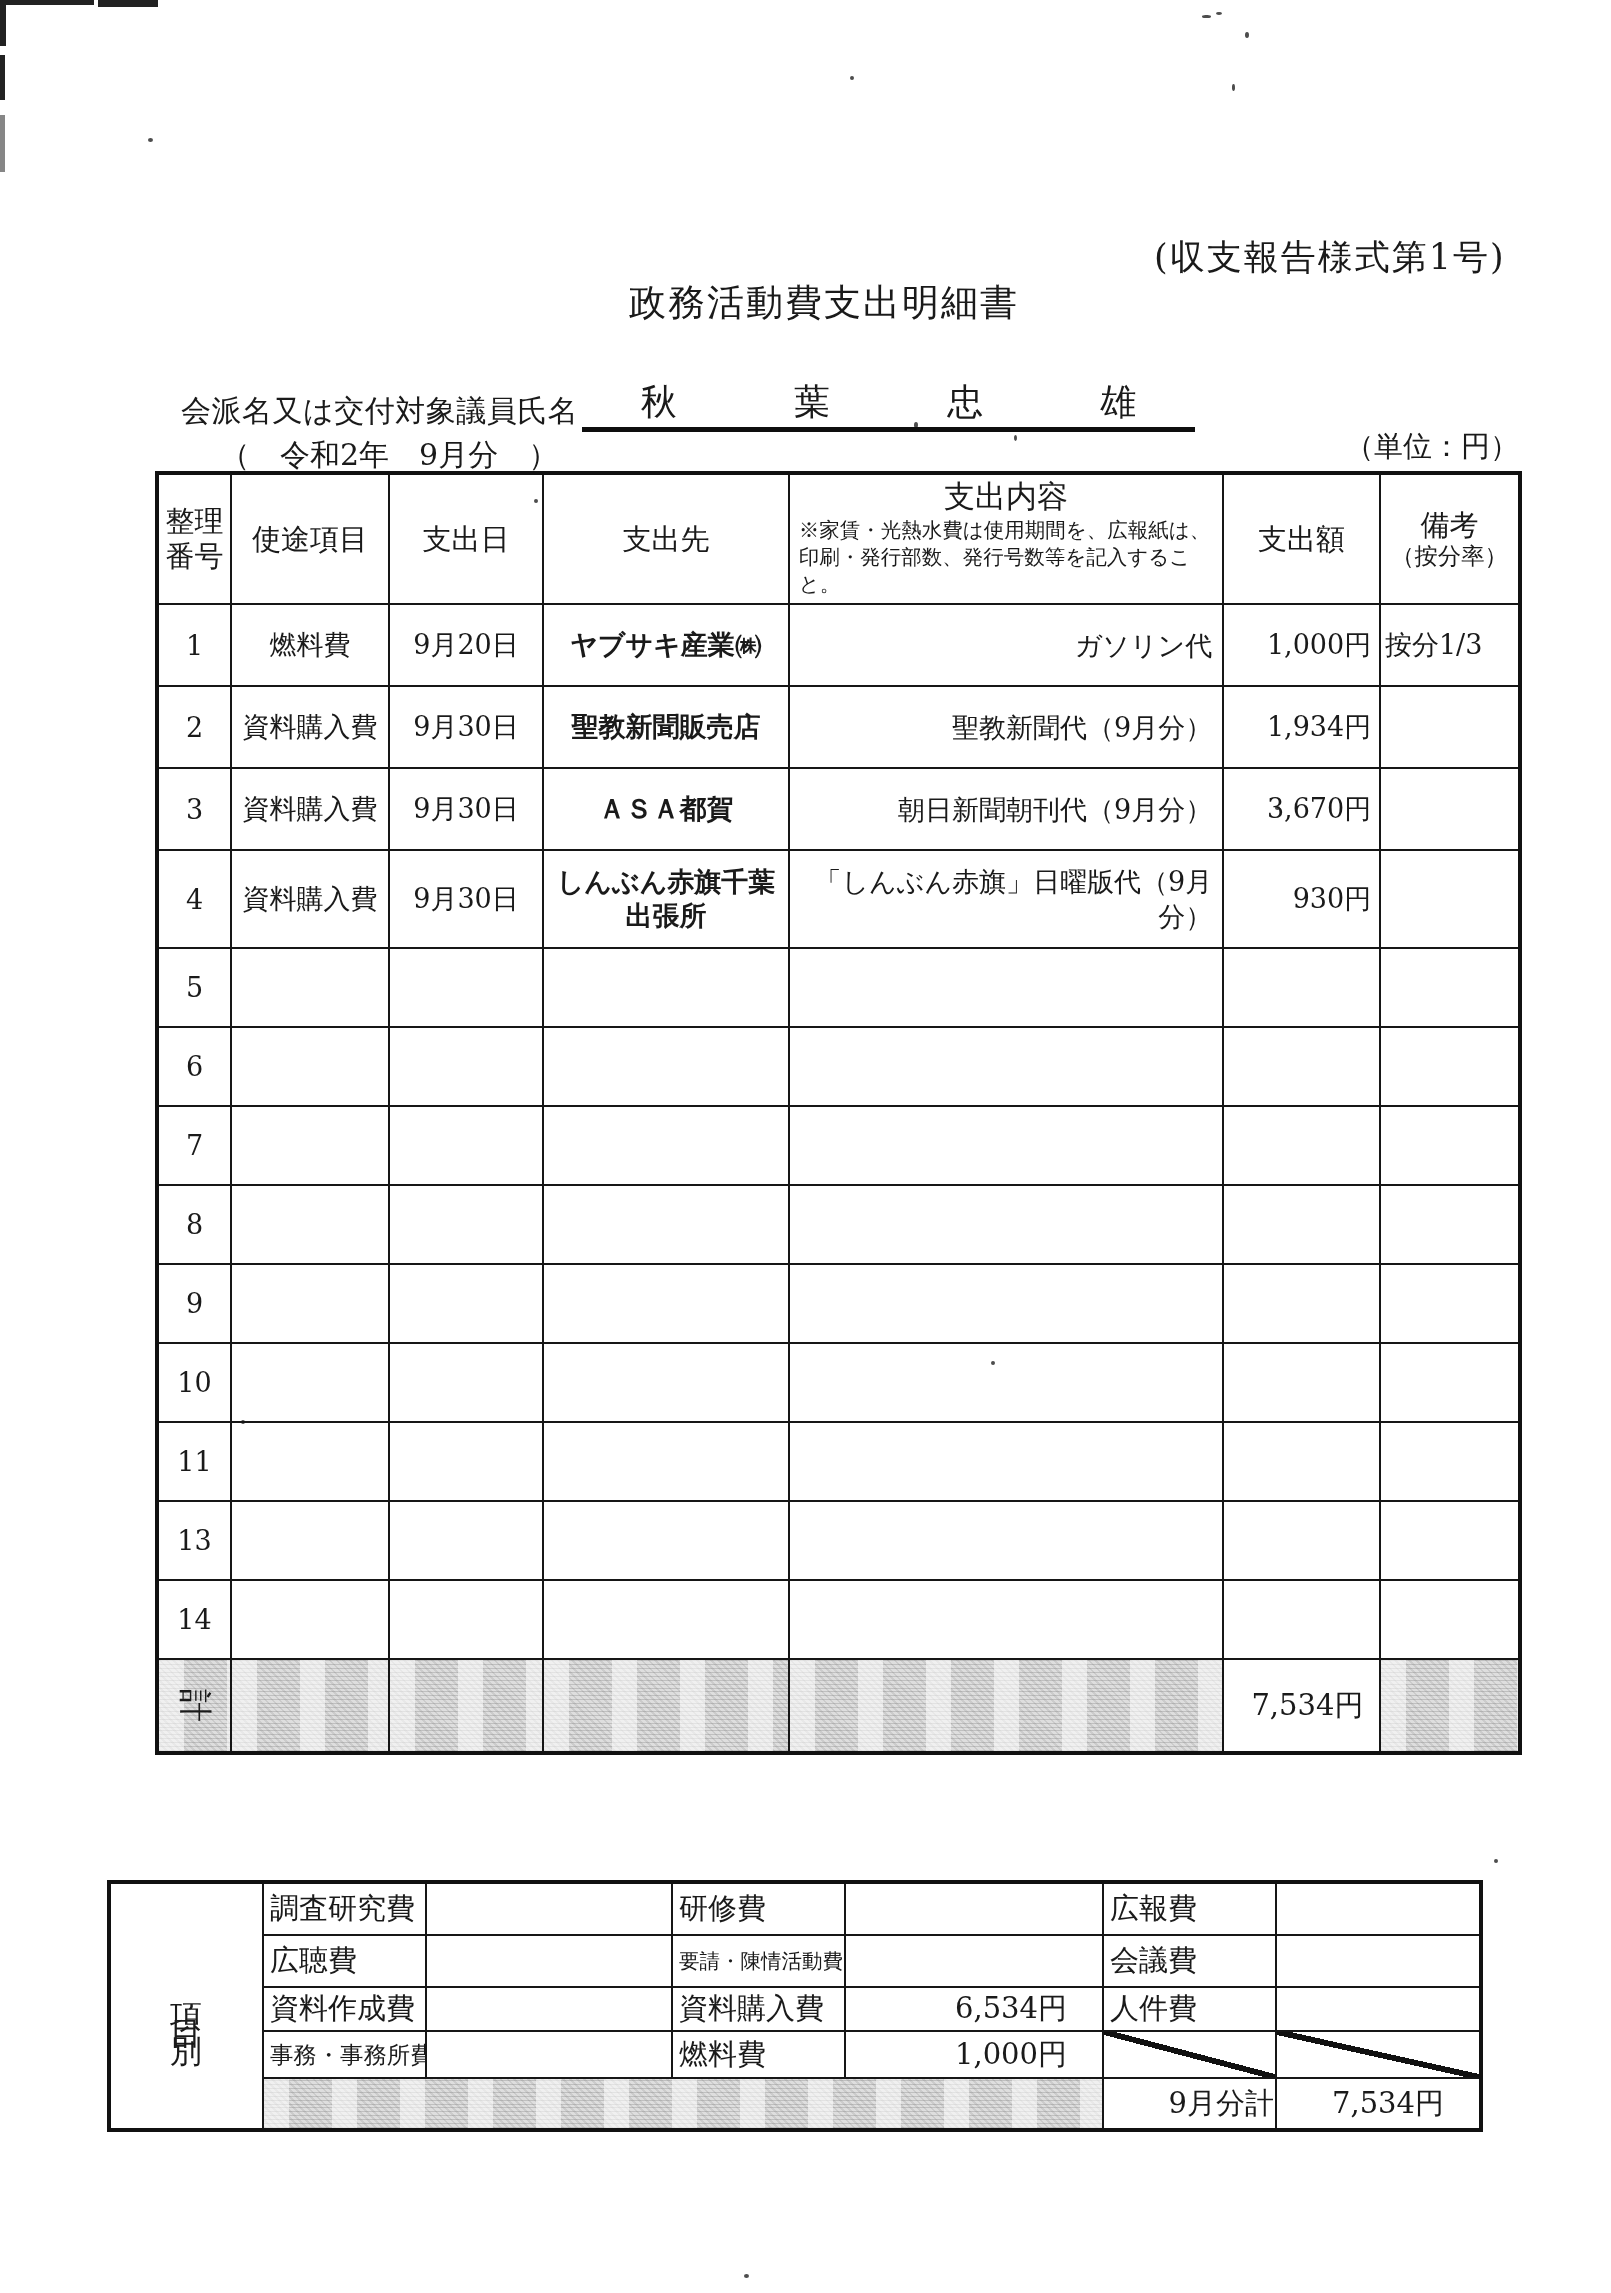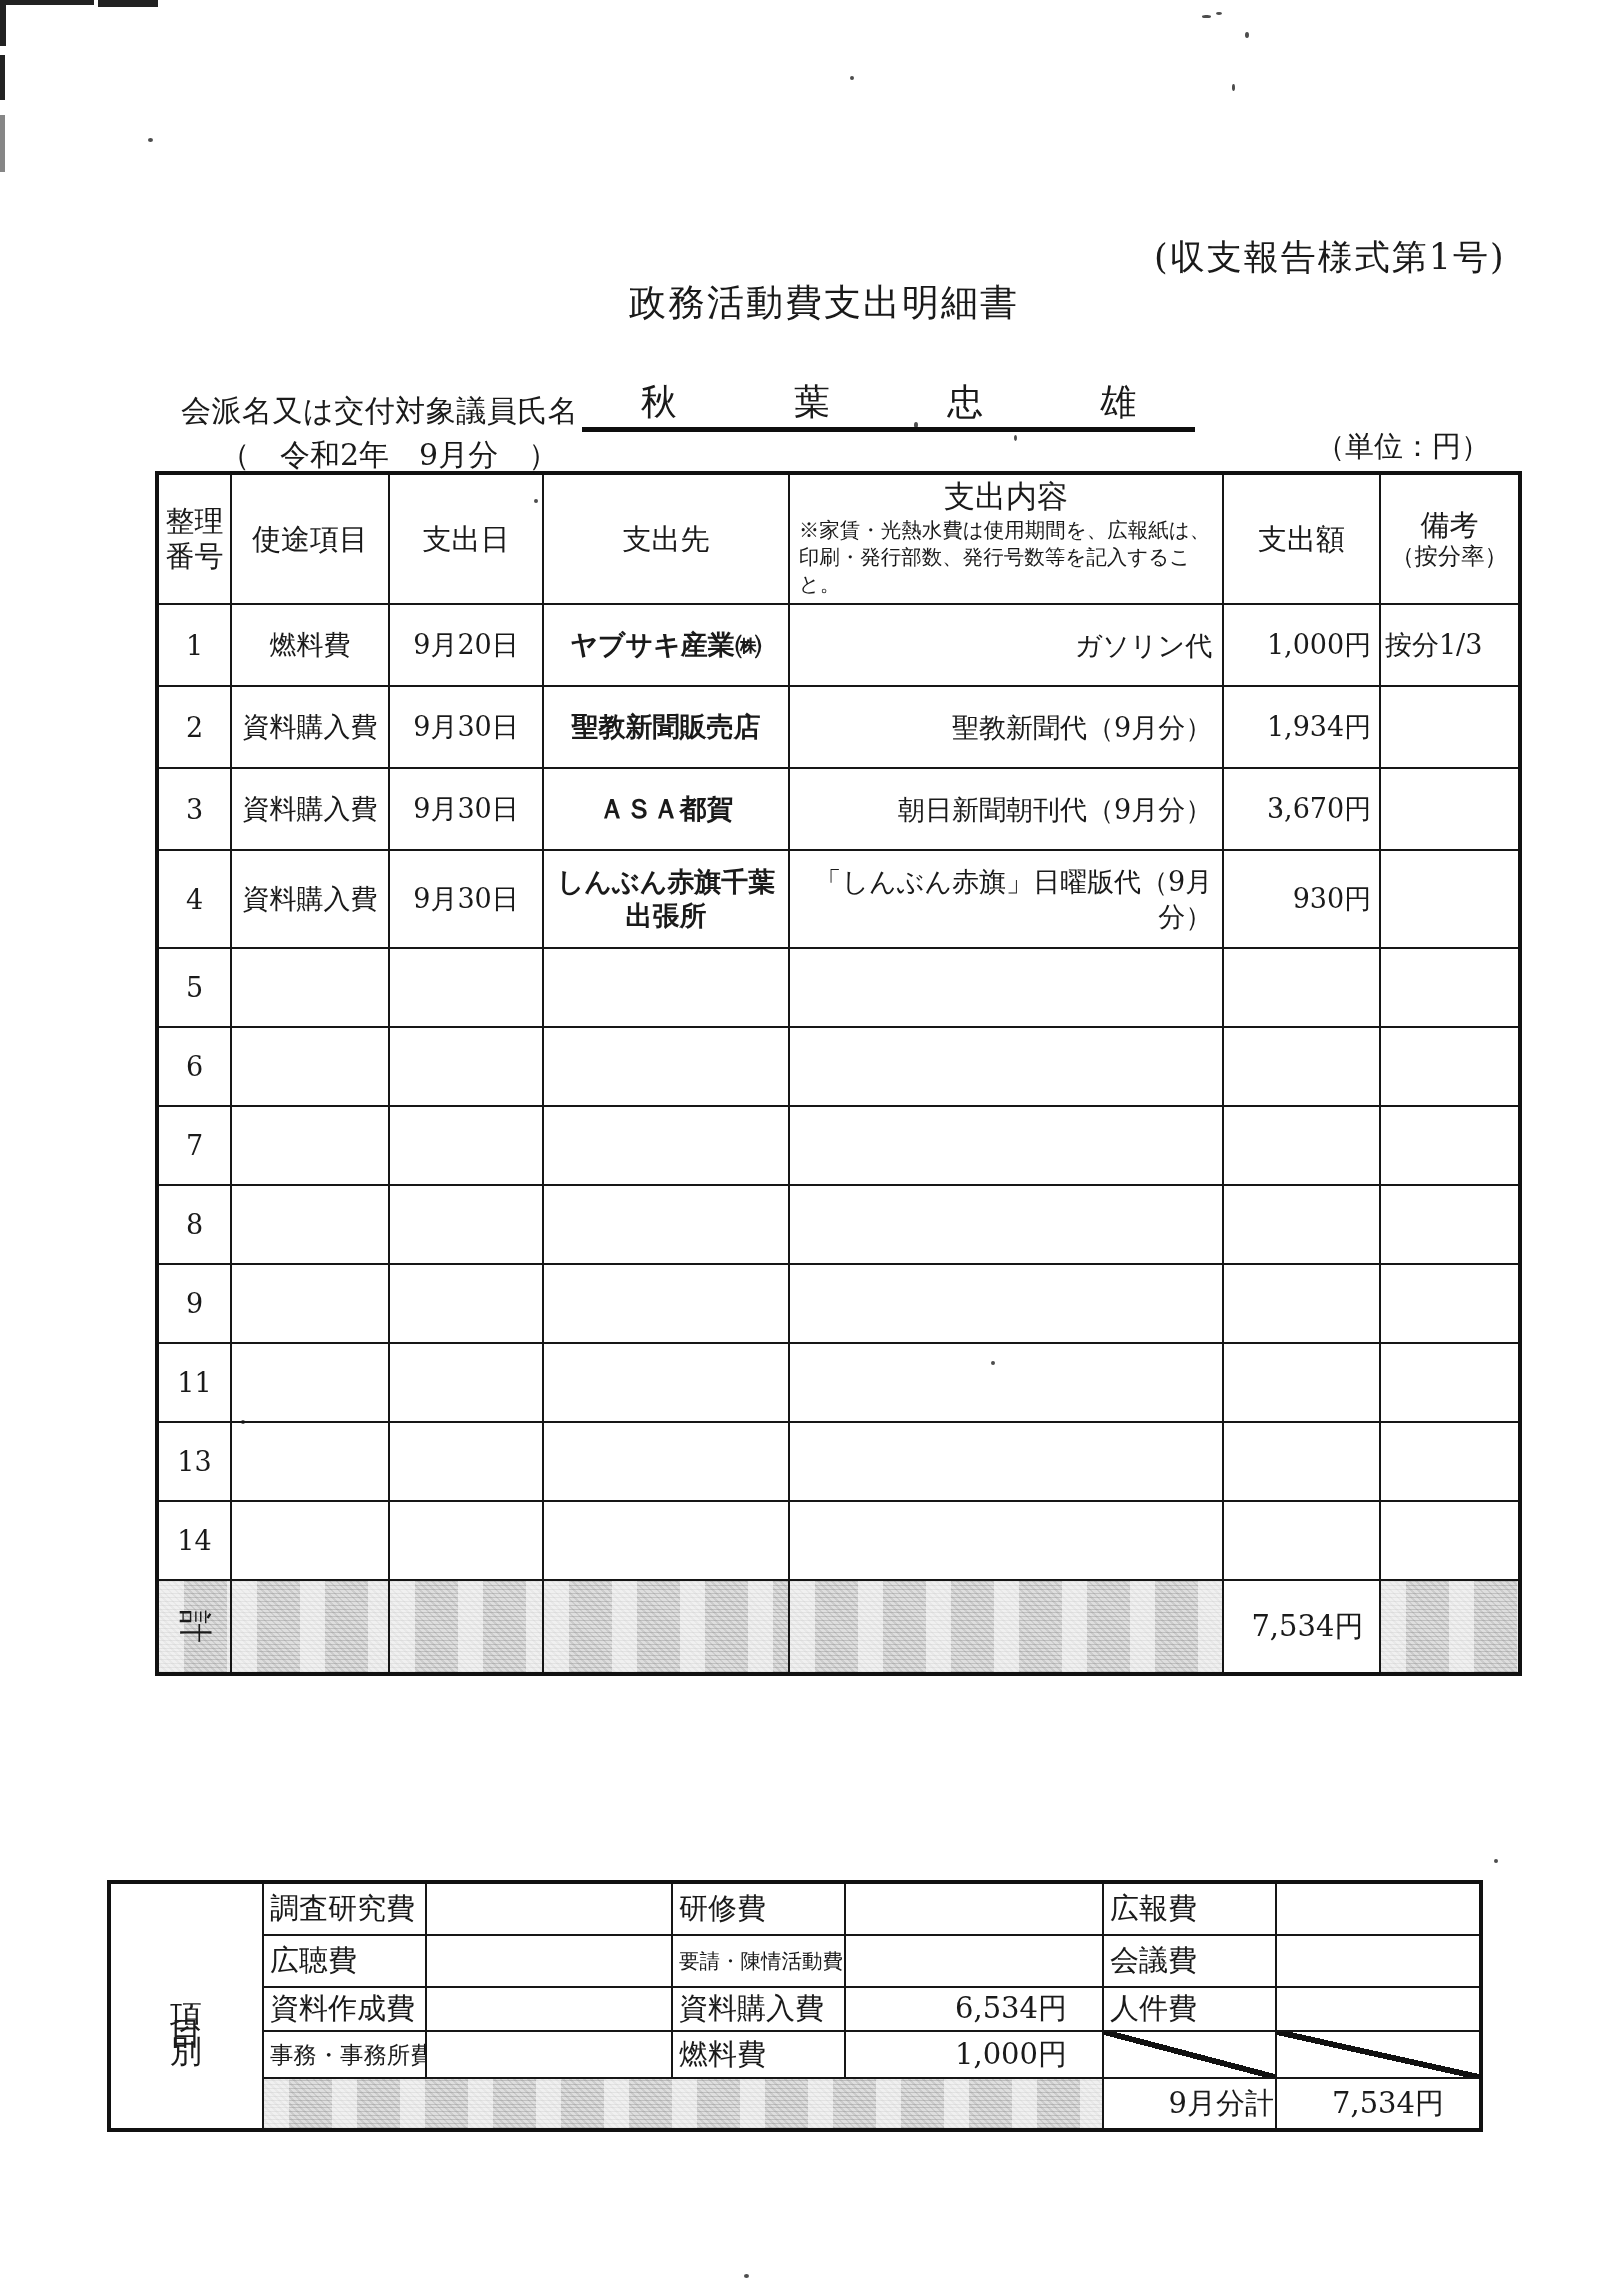--- a/index.html
+++ b/index.html
@@ -15,21 +15,21 @@
   .form-number{position:absolute;left:1154px;top:234px;font-size:35px;letter-spacing:2px;white-space:nowrap;}
   .doc-title{position:absolute;left:629px;top:278px;font-size:37px;letter-spacing:2px;white-space:nowrap;}
   .name-line{position:absolute;left:181px;top:376px;width:1014px;display:flex;align-items:flex-end;}
   .name-label{font-size:30px;white-space:nowrap;letter-spacing:0.5px;}
   .name-value{
     flex:1;display:flex;justify-content:space-around;align-items:flex-end;
     border-bottom:5.9px solid #0e0e0e;
     font-size:36px;height:51px;margin-left:3.9px;
   }
   .period-line{position:absolute;left:220px;top:435px;font-size:30px;white-space:nowrap;}
-  .unit-line{position:absolute;left:1316px;top:427px;font-size:29px;white-space:nowrap;font-family:Liberation Mono, monospace;}
+  .unit-line{position:absolute;left:1345px;top:427px;font-size:29px;white-space:nowrap;font-family:Liberation Mono, monospace;}
 
   
   table{border-collapse:collapse;table-layout:fixed;}
   td,th{border:2.9px solid #161616;overflow:hidden;vertical-align:middle;font-weight:normal;}
 
   
   .main{position:absolute;left:115px;top:471px;width:1363px;border:4.9px solid #111;margin-left:40px;}
   .main th{font-size:29px;text-align:center;line-height:1.2;}
   .main thead tr{height:131px;}
   .main td{font-size:27px;}
@@ -242,20 +242,29 @@
         <tr>
           <td class="c-no">9</td>
           <td class="c-cat"></td>
           <td class="c-date"></td>
           <td class="c-payee"></td>
           <td class="c-desc"></td>
           <td class="c-amount"></td>
           <td class="c-note"></td>
         </tr>
 
+        <tr>
+          <td class="c-no">10</td>
+          <td class="c-cat"></td>
+          <td class="c-date"></td>
+          <td class="c-payee"></td>
+          <td class="c-desc"></td>
+          <td class="c-amount"></td>
+          <td class="c-note"></td>
+        </tr>
 
         <tr>
           <td class="c-no">11</td>
           <td class="c-cat"></td>
           <td class="c-date"></td>
           <td class="c-payee"></td>
           <td class="c-desc"></td>
           <td class="c-amount"></td>
           <td class="c-note"></td>
         </tr>

